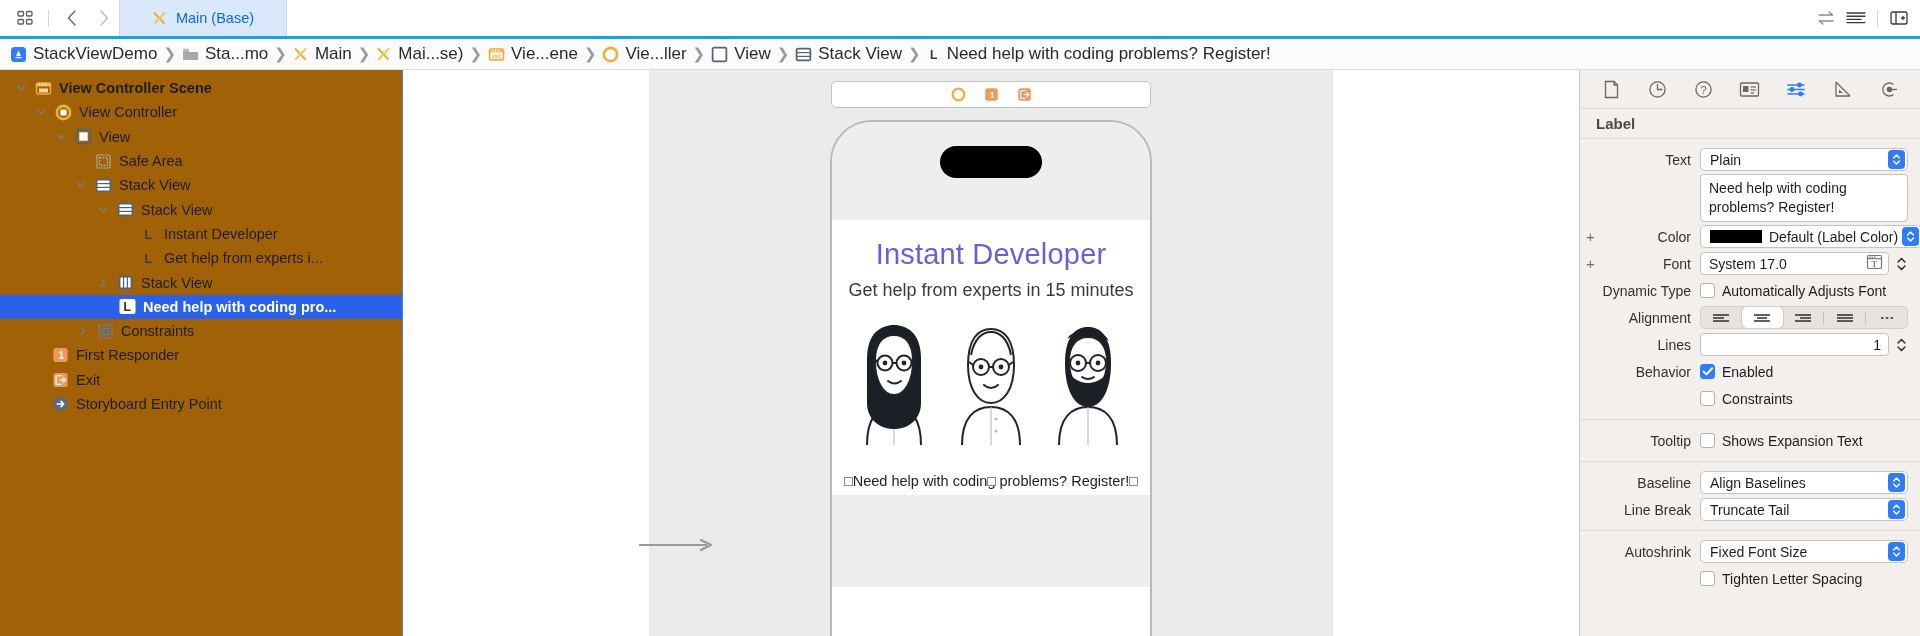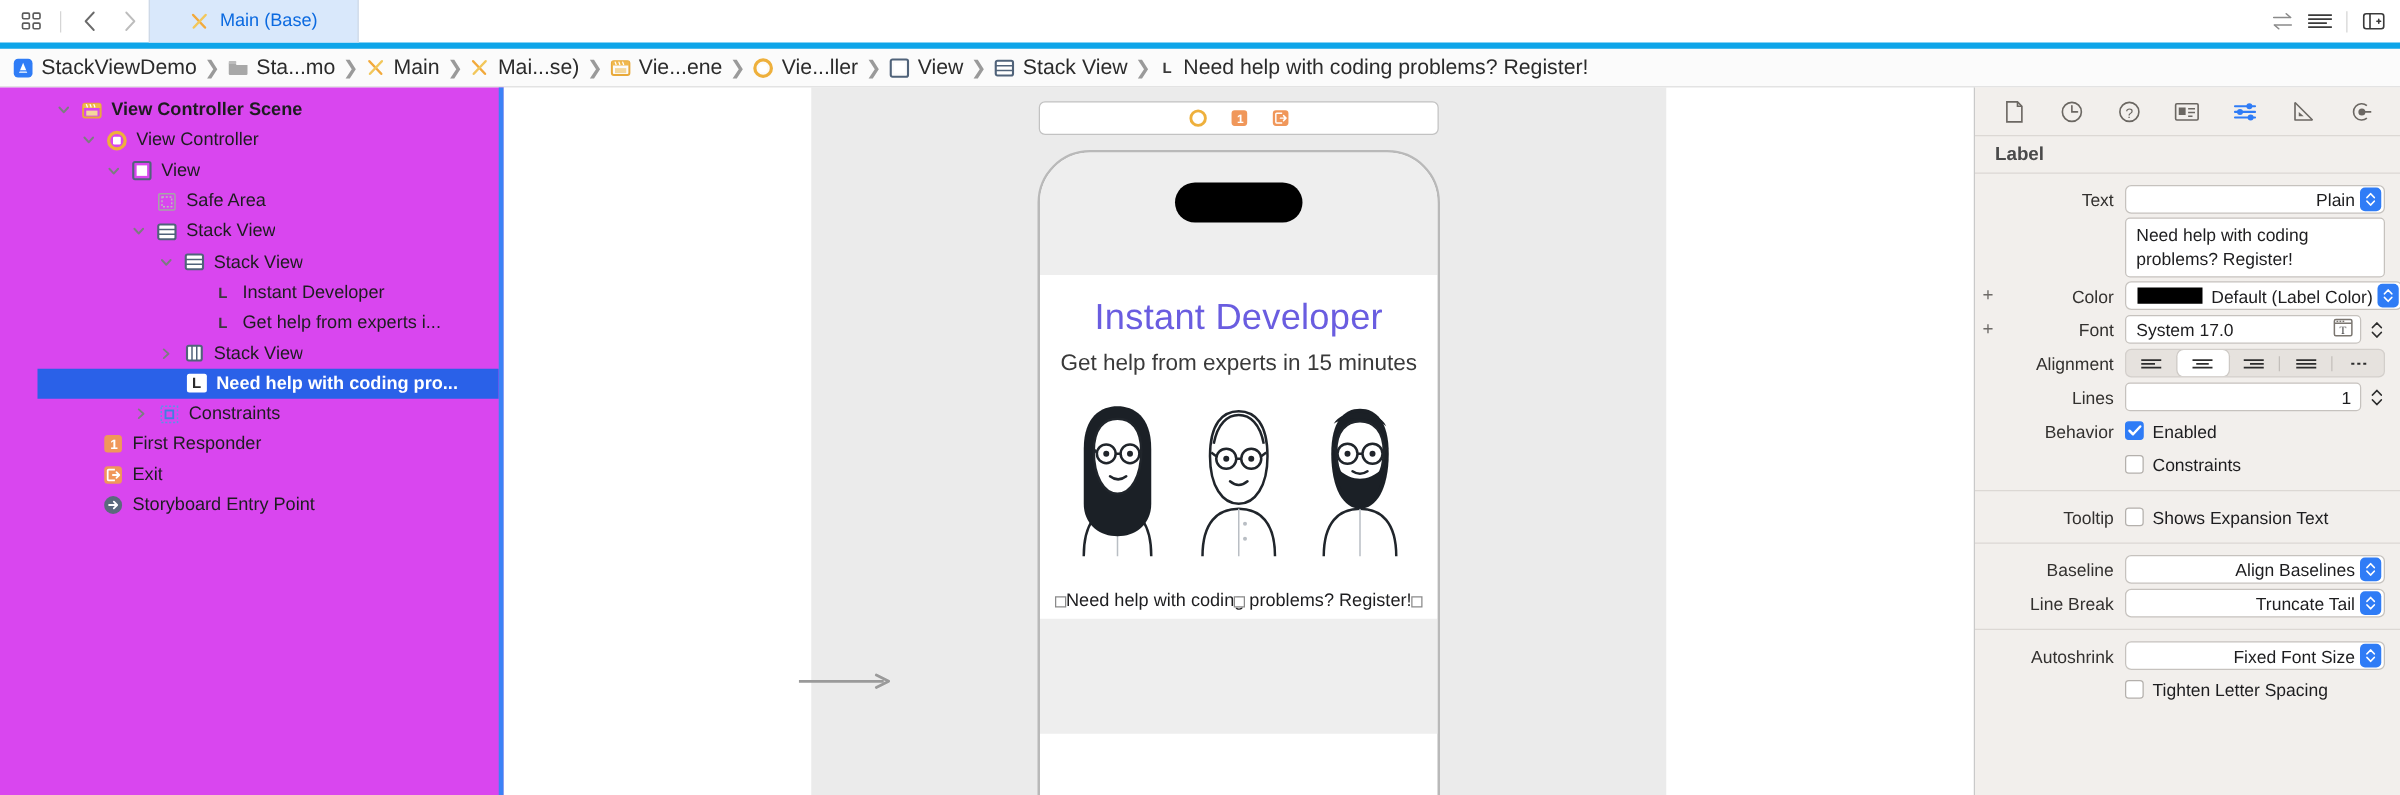--- a/index.html
+++ b/index.html
@@ -7,21 +7,21 @@
     width: 1920px; height: 636px;
     font-family: "Liberation Sans", sans-serif;
     background: #ffffff; overflow: hidden;
     -webkit-font-smoothing: antialiased;
   }
   .app { width: 1920px; height: 636px; display: flex; flex-direction: column; }
 
   
   .tabbar {
     height: 39px; min-height: 39px; display: flex; align-items: stretch;
-    background: #ffffff; border-bottom: 5px solid #0ea5e9;
+    background: #ffffff; border-bottom: 3px solid #0ea5e9;
     position: relative;
     justify-content: center;
   }
   .tb-left { display: flex; align-items: center; padding-left: 10px; gap: 2px; }
   .icon-btn {
     width: 30px; height: 28px; display: flex; align-items: center; justify-content: center;
     cursor: default;
   }
   .vdiv { width: 1px; height: 17px; background: #d5d5d5; margin: 0 6px; align-self: center; }
   .tab {
@@ -47,24 +47,23 @@
   .crumb-txt { font-size: 17px; color: #2b2b2b; }
   .chev-sep {
     color: #9a9a9a; font-size: 15px; margin: 0 6px; font-family: "Liberation Serif", serif;
   }
 
   
   .body3 { flex: 1; display: flex; min-height: 0; }
 
   
   .outline {
-    width: 403px; min-width: 403px; background: #d946ef;
-    border-right: 4px solid #3b82f6; padding-top: 6px; overflow: hidden;
+    width: 403px; min-width: 403px; background: #a16207;
+    border-right: 1px solid #3b82f6; padding-top: 6px; overflow: hidden;
     position: relative;
-    padding-left: 30px;
   }
   .orow {
     height: 24.3px; display: flex; align-items: center; gap: 7px;
     font-size: 14.5px; color: #1d1d1f; padding-right: 8px; white-space: nowrap;
   }
   .orow.sel { background: #2a61e8; color: #ffffff; }
   .orow.sel .olabel { color: #ffffff; font-weight: bold; }
   .disc {
     width: 14px; min-width: 14px; display: inline-flex; align-items: center; justify-content: center;
     color: #7c7c80; font-size: 12px;
@@ -140,21 +139,21 @@
   }
   .fctl { flex: 1; display: flex; align-items: center; }
   .plusmark {
     position: absolute; left: 6px; font-size: 15px; color: #6e6b68;
   }
   .frow-rel { position: relative; }
 
   .popup {
     flex: 1; height: 23px; background: #fff; border: 1px solid #c6c2be;
     border-radius: 5px; display: flex; align-items: center;
-    padding: 0 2px 0 9px; font-size: 14px; color: #1d1d1f; position: relative; text-align: right;
+    padding: 0 2px 0 9px; font-size: 14px; color: #1d1d1f; position: relative;
   }
   .popup .pval { flex: 1; white-space: nowrap; overflow: hidden; text-overflow: ellipsis; }
   .stepbox {
     width: 17px; height: 19px; background: #2f7cf6; border-radius: 4px;
     display: flex; flex-direction: column; align-items: center; justify-content: center;
     color: #fff; margin-left: 4px;
   }
   .textarea-box {
     flex: 1; min-height: 43px; background: #fff; border: 1px solid #c6c2be;
     border-radius: 4px; padding: 4px 8px; font-size: 14px; color: #1d1d1f;
@@ -778,20 +777,27 @@
             </div>
             <span class="stepper-out">
               <svg width="11" height="16" viewBox="0 0 11 16">
                   <path d="M2 6 L5.5 2.4 L9 6" fill="none" stroke="#2c2c2c" stroke-width="1.4" stroke-linecap="round" stroke-linejoin="round"></path>
                   <path d="M2 10 L5.5 13.6 L9 10" fill="none" stroke="#2c2c2c" stroke-width="1.4" stroke-linecap="round" stroke-linejoin="round"></path>
                 </svg>
             </span>
           </div>
         </div>
 
+        <div class="frow">
+          <div class="flabel">Dynamic Type</div>
+          <div class="fctl cbrow">
+            <span class="cbox"></span>
+            <span class="cbtext">Automatically Adjusts Font</span>
+          </div>
+        </div>
 
         <div class="frow">
           <div class="flabel">Alignment</div>
           <div class="fctl">
             <div class="seg">
               <div class="segitem">
                 <svg width="20" height="12" viewBox="0 0 20 12">
                     <g stroke="#2c2c2c" stroke-width="1.4">
                       <path d="M2 3 H18"></path>
                       <path d="M2 6 H13"></path>

